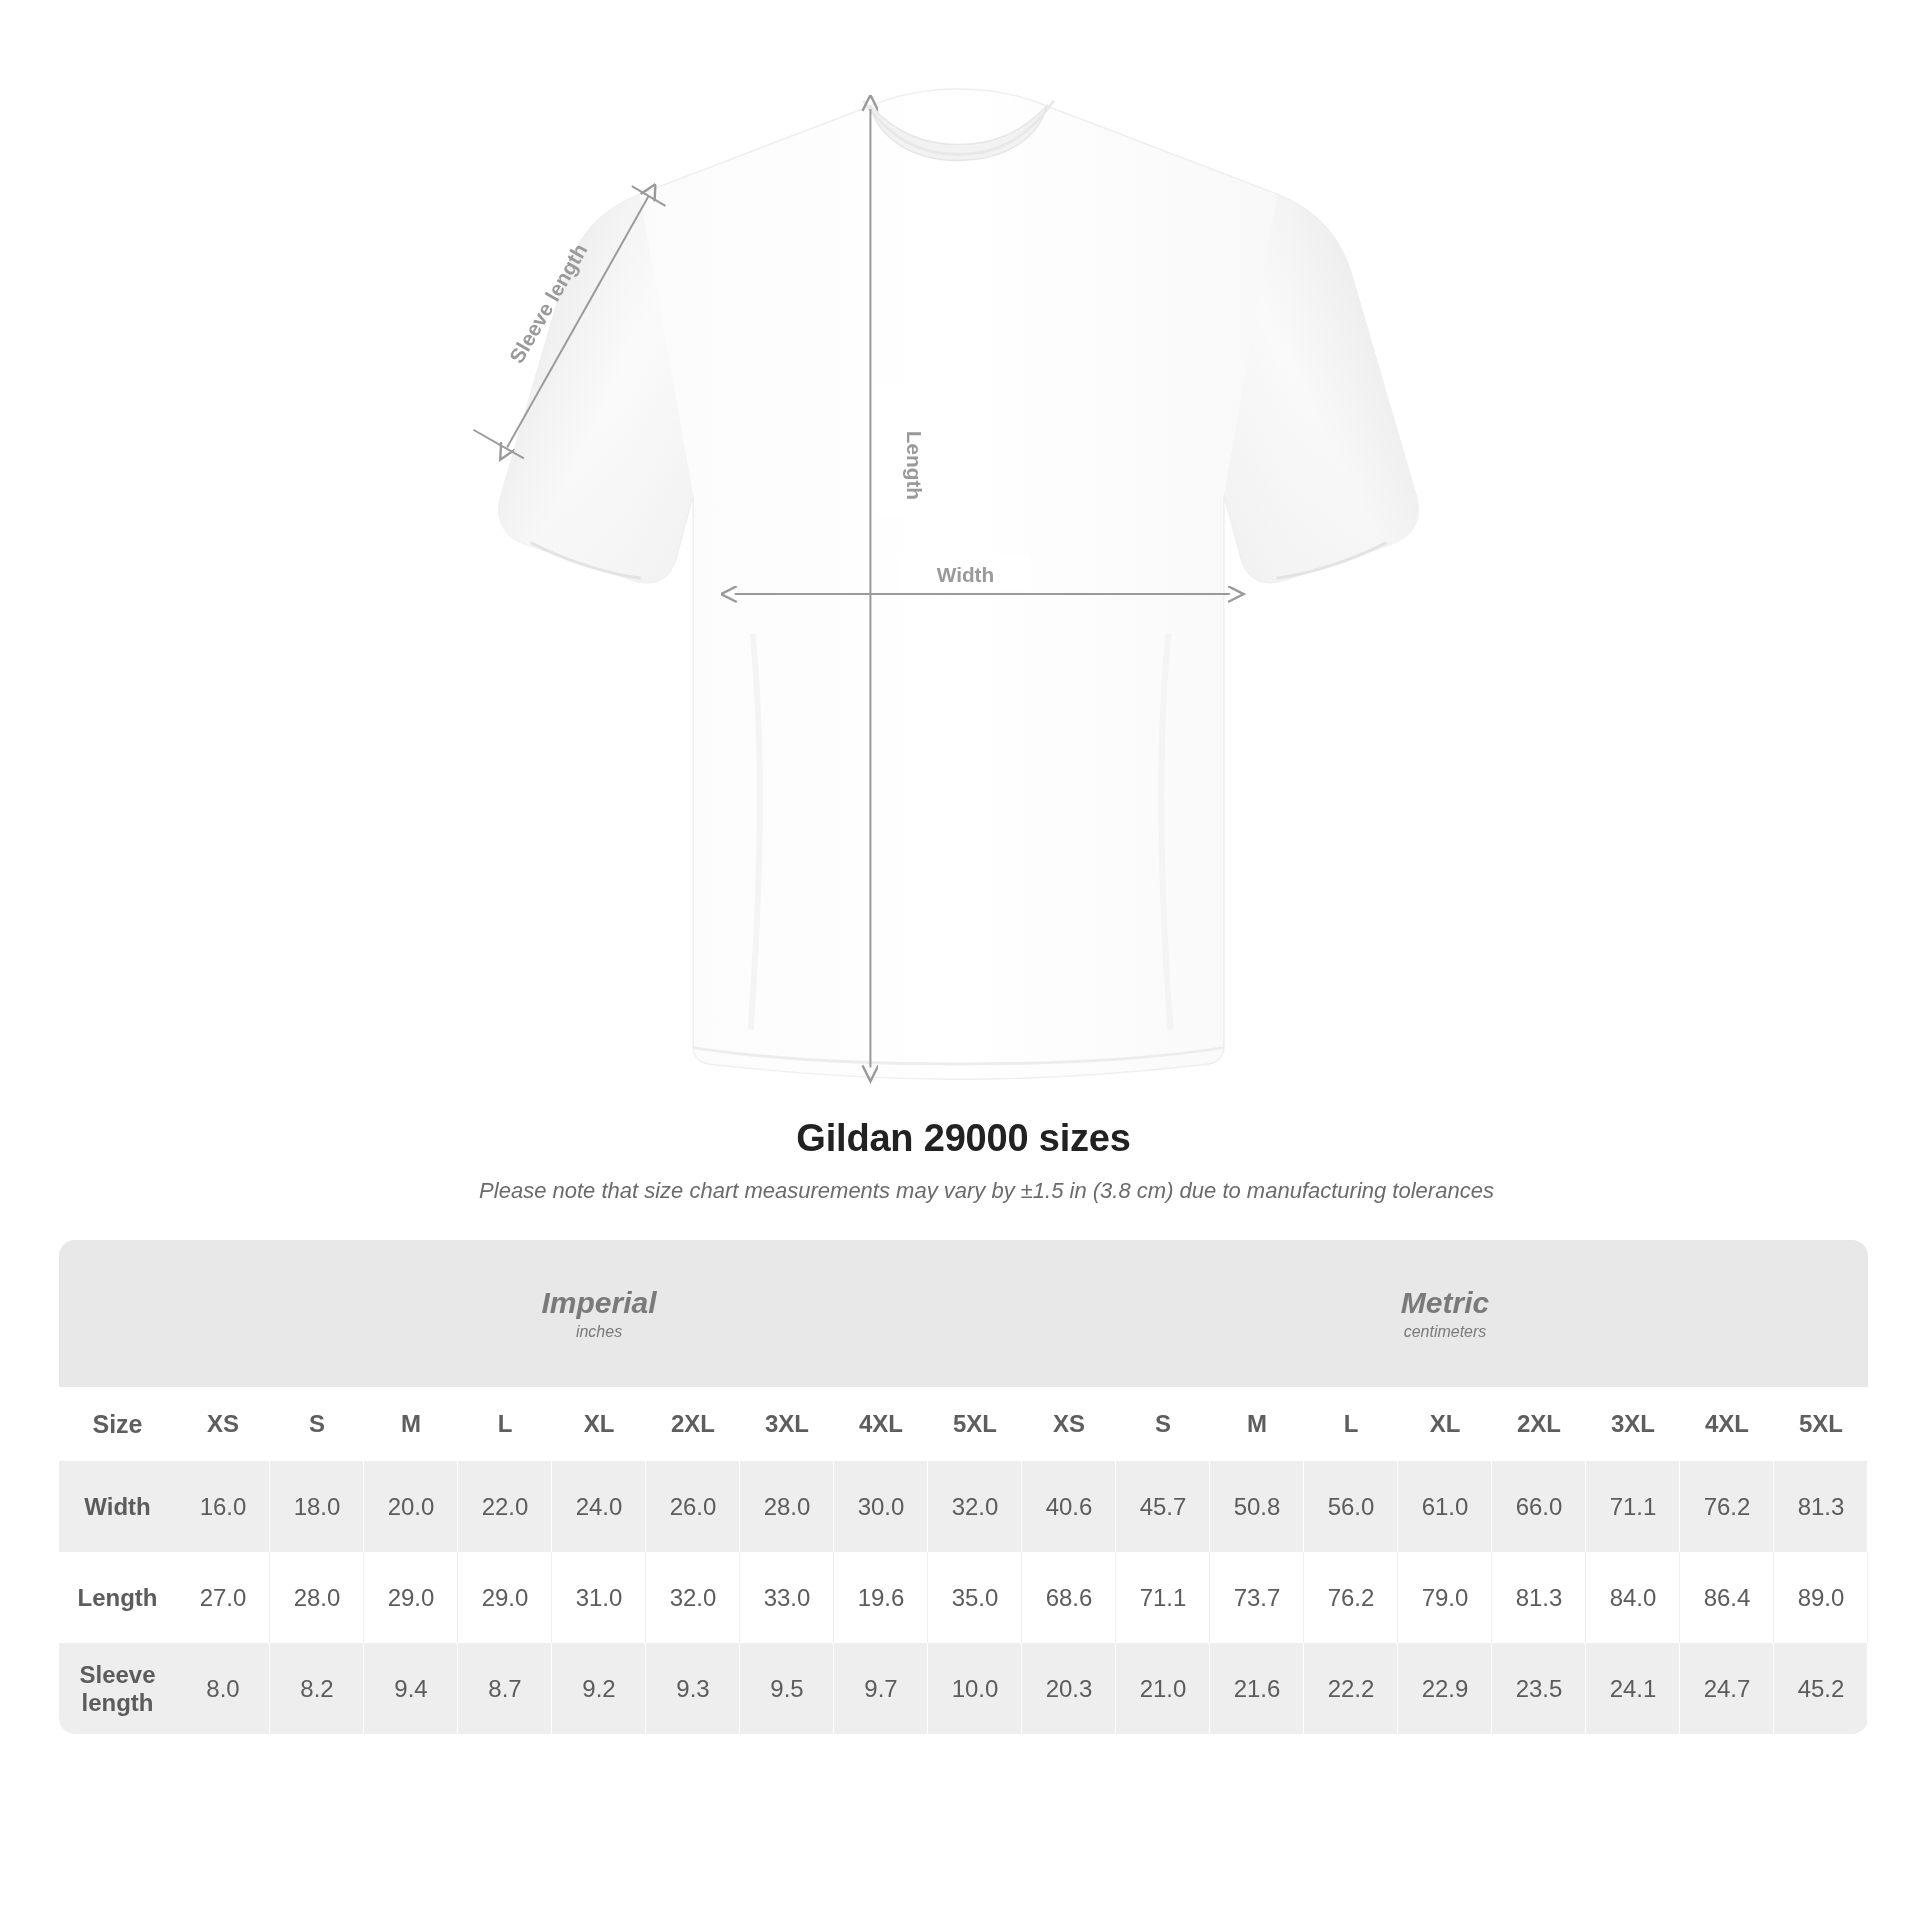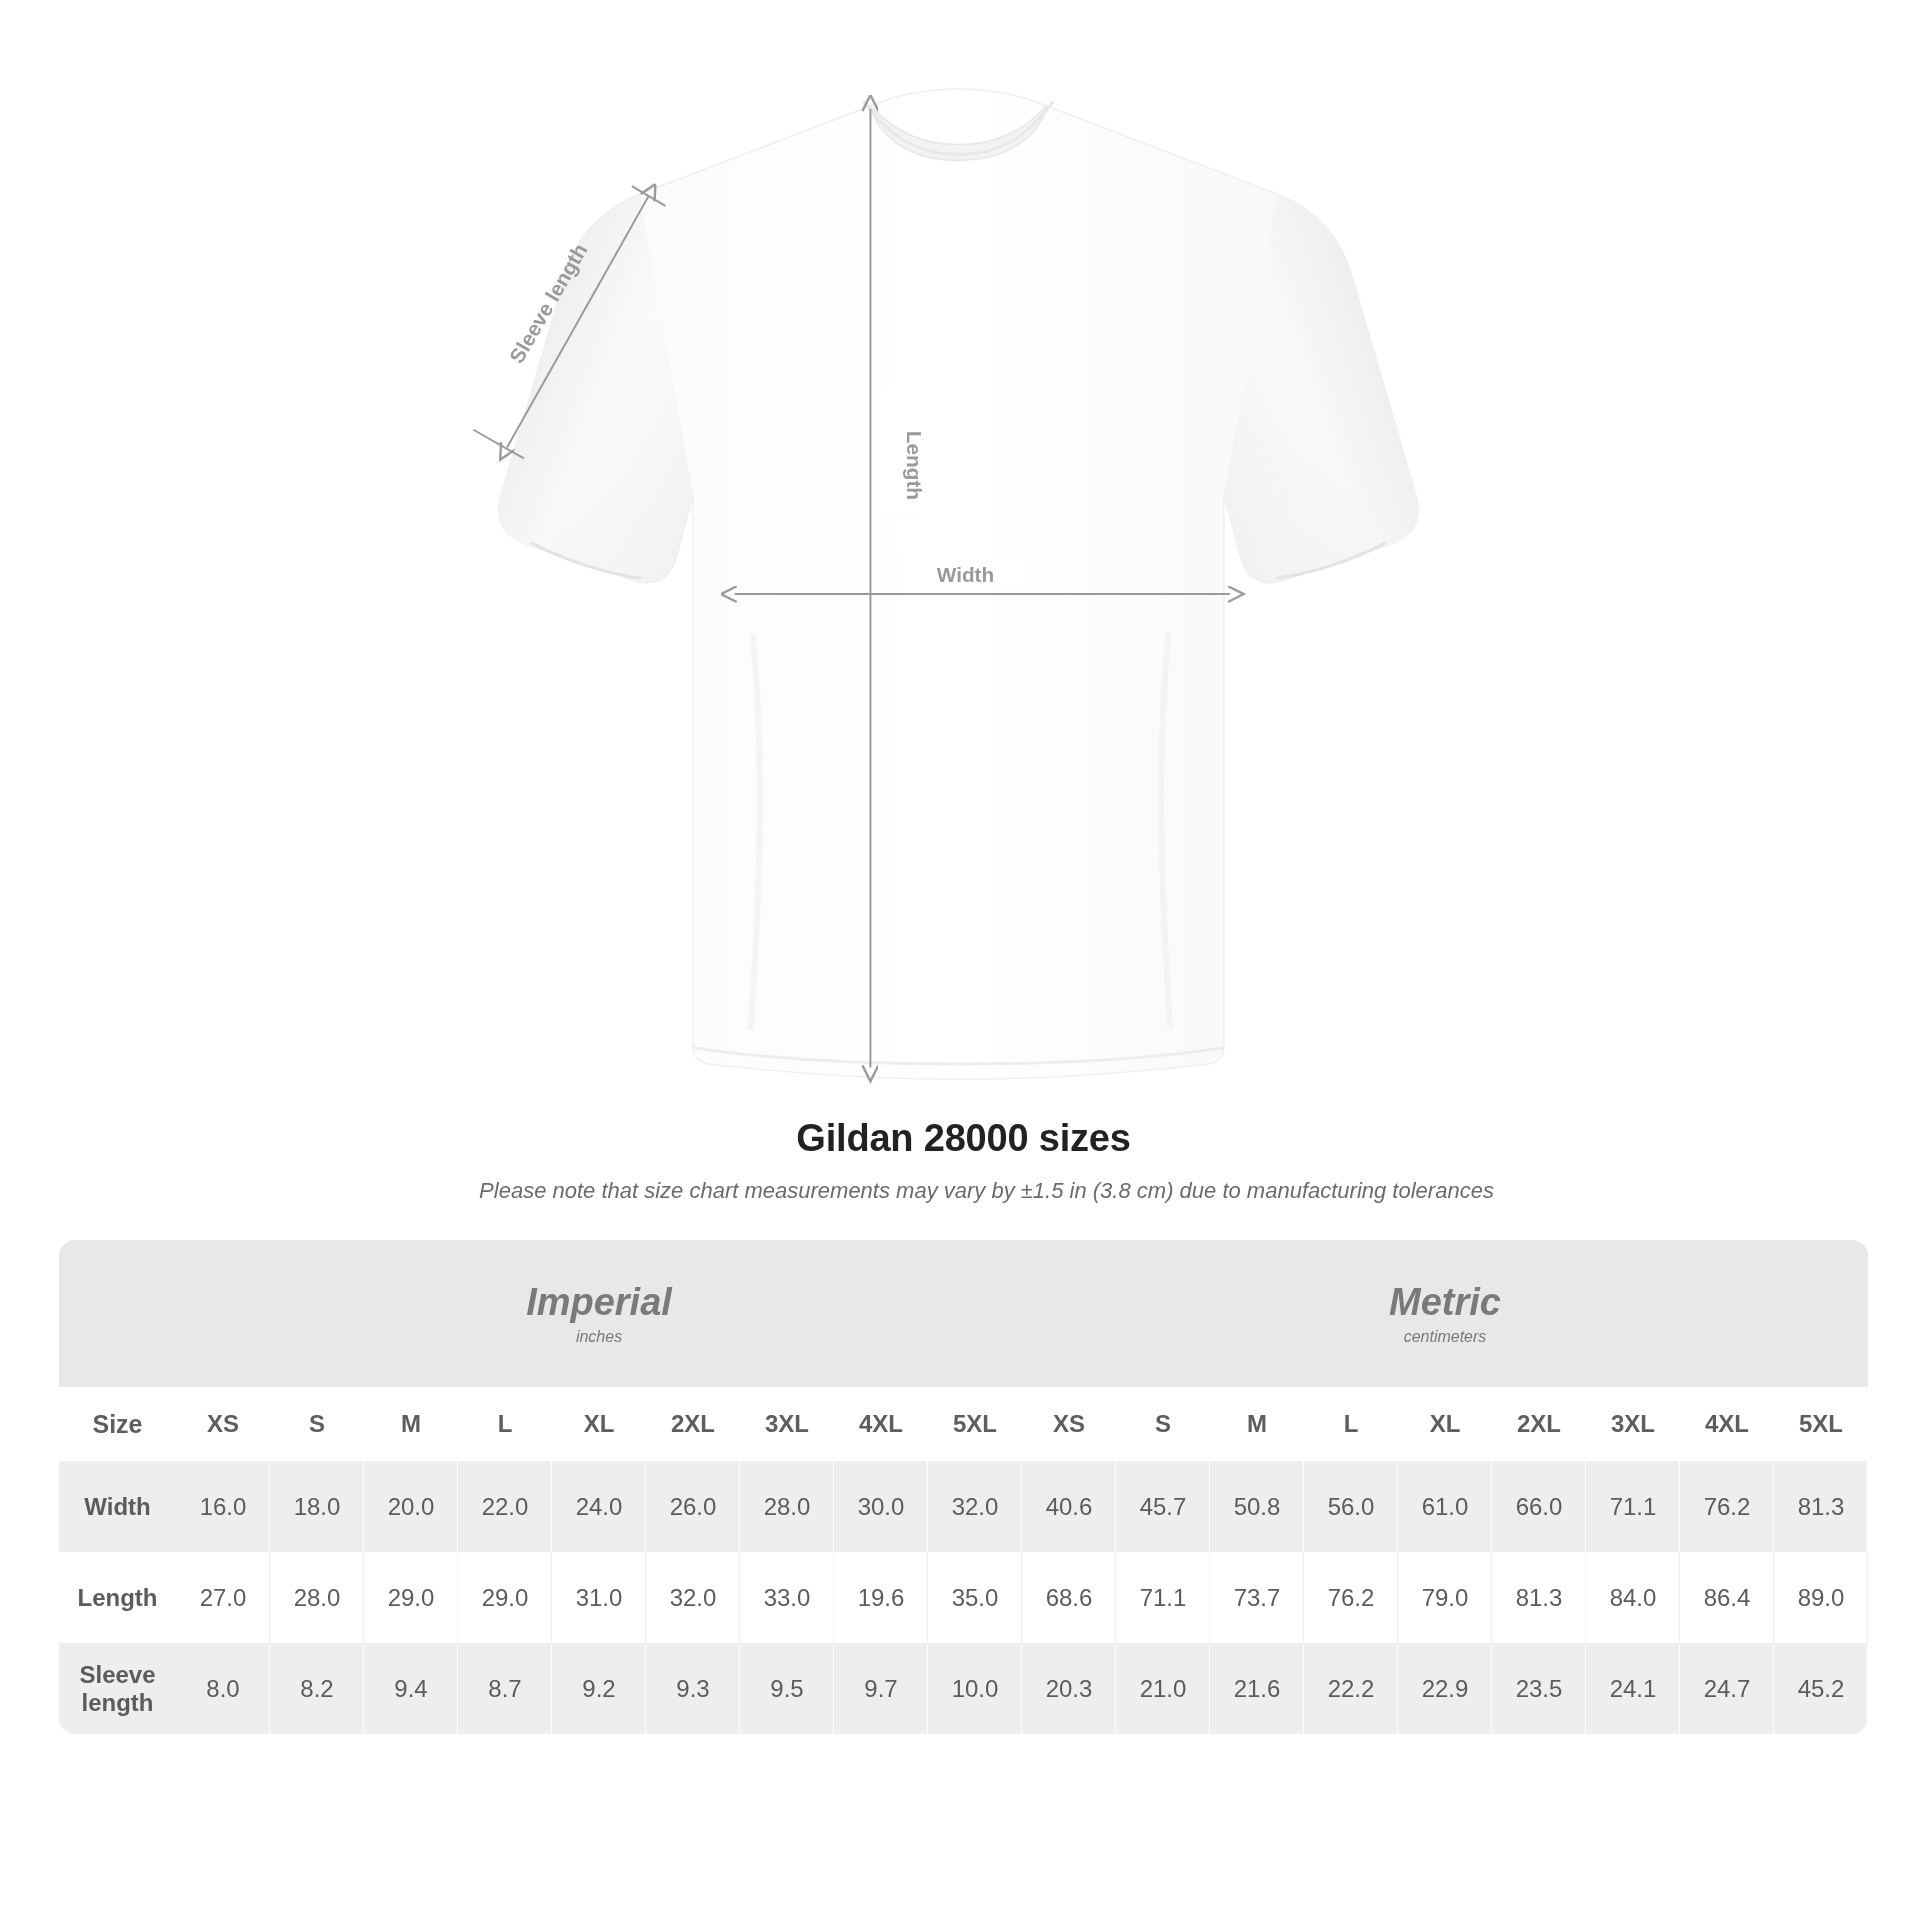--- a/index.html
+++ b/index.html
@@ -70,21 +70,21 @@
     color: #5a5a5a;
     padding: 0;
     height: 77px;
     border: none;
   }
   .unit-head {
     background: #e8e8e8;
     height: 147px !important;
   }
   .unit-head .unit-name {
-    font-size: 38px;
+    font-size: 30px;
     font-style: italic;
     font-weight: bold;
     color: #7a7a7a;
     line-height: 1.25;
   }
   .unit-head .unit-sub {
     font-size: 16px;
     font-style: italic;
     color: #7a7a7a;
     line-height: 1.4;
@@ -220,21 +220,21 @@
       <g>
         <line x1="655" y1="198" x2="512" y2="452" stroke="#9a9a9a" stroke-width="2" marker-start="url(#arrowStart)" marker-end="url(#arrowEnd)"></line>
         <line x1="638" y1="188" x2="672" y2="208" stroke="#9a9a9a" stroke-width="2"></line>
         <line x1="478" y1="434" x2="529" y2="463" stroke="#9a9a9a" stroke-width="2"></line>
         <text class="tshirt-label" transform="translate(560,310) rotate(-60)" text-anchor="middle">Sleeve length</text>
       </g>
     </svg>
   </div>
 
   <div class="title-block">
-    <div class="chart-title">Gildan 28000 sizes</div>
+    <div class="chart-title">Gildan 29000 sizes</div>
     <div class="chart-note">Please note that size chart measurements may vary by ±1.5 in (3.8 cm) due to manufacturing tolerances</div>
   </div>
 
   <div class="table-wrap">
     <table class="size-table">
       <colgroup>
         <col class="col-label">
       </colgroup>
       <tbody>
         <tr>

